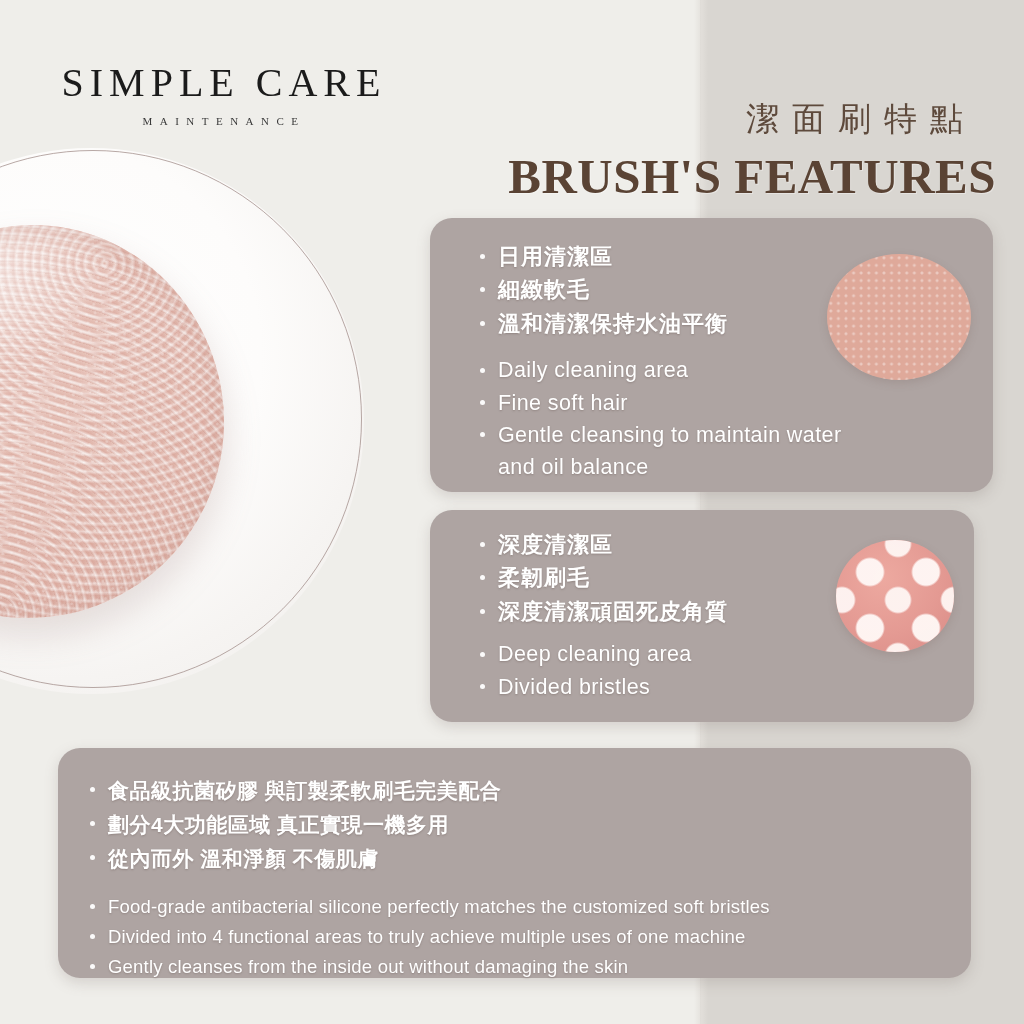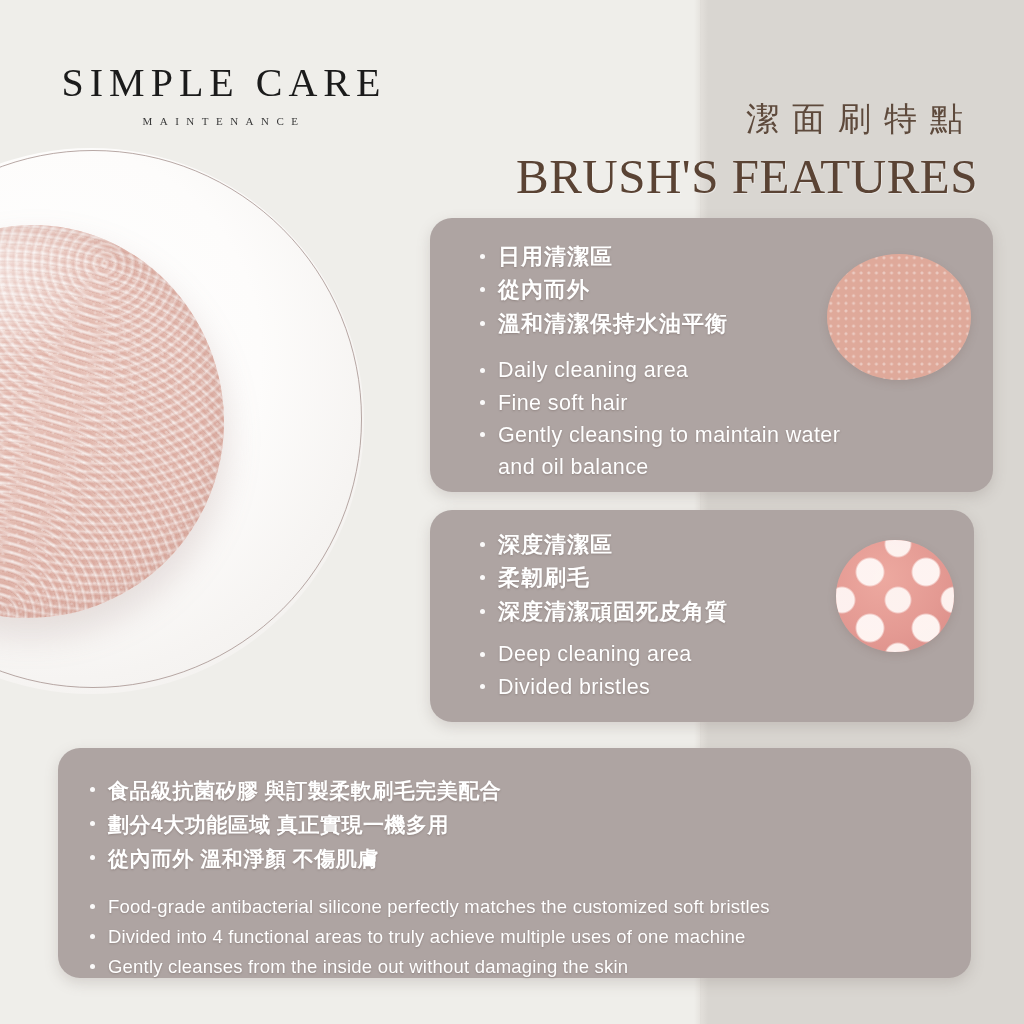--- a/index.html
+++ b/index.html
@@ -151,28 +151,29 @@
     right: 48px; top: 97px;
     font-family: "Liberation Serif", serif;
     font-size: 33px;
     letter-spacing: 13px;
     color: #5E4A3C;
     text-align: right;
     white-space: nowrap;
   }
   .head-en {
     position: absolute;
-    right: 46px; top: 148px;
+    right: 28px; top: 148px;
     font-family: "Liberation Serif", serif;
     font-size: 49px;
     letter-spacing: .5px;
     color: #5A4334;
     text-align: left;
     white-space: nowrap;
     text-shadow: 1px 1px 0 rgba(255,255,255,.35);
+    font-weight: bold;
   }
 
   
   .card {
     position: absolute;
     background: #AEA4A2;
     border-radius: 22px;
     box-shadow: 0 5px 14px rgba(120,105,100,.22);
     box-sizing: border-box;
   }
@@ -304,28 +305,28 @@
     <div class="logo-sub">MAINTENANCE</div>
   </div>
 
   <div class="head-cn">潔面刷特點</div>
   <div class="head-en">BRUSH'S FEATURES</div>
 
   <div class="card" id="card-daily">
     <div class="card-text">
       <ul class="bullets cn-list">
         <li>日用清潔區</li>
-        <li>從內而外</li>
+        <li>細緻軟毛</li>
         <li>溫和清潔保持水油平衡</li>
       </ul>
       <ul class="bullets en-list">
         <li>Daily cleaning area</li>
         <li>Fine soft hair</li>
         <li>
-          <span>Gently cleansing to maintain water</span>
+          <span>Gentle cleansing to maintain water</span>
           <span class="cont">and oil balance</span>
         </li>
       </ul>
     </div>
     <div class="inset" id="inset-fine">
       <div class="tex"></div>
       <div class="dots"></div>
     </div>
   </div>
 

